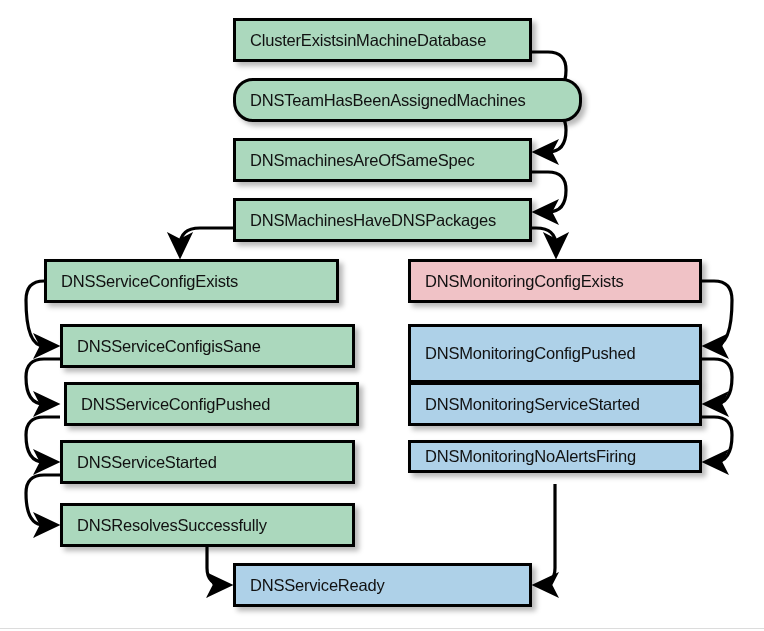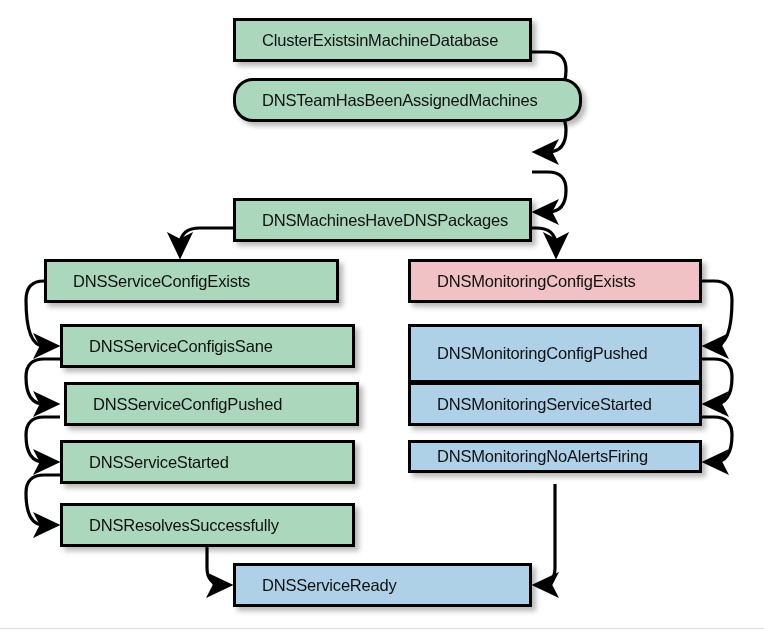--- a/index.html
+++ b/index.html
@@ -23,21 +23,21 @@
     top: 0;
     width: 764px;
     height: 631px;
   }
   .node {
     position: absolute;
     box-sizing: border-box;
     border: 3px solid #000000;
     display: flex;
     align-items: center;
-    padding-left: 26px;
+    padding-left: 14px;
     box-shadow: 4px 4px 5px rgba(0,0,0,0.28);
     z-index: 3;
   }
   .node .node-label {
     font-family: "Liberation Sans", sans-serif;
     font-size: 16.5px;
     line-height: 1;
     color: #111111;
     letter-spacing: -0.2px;
     white-space: nowrap;
@@ -86,20 +86,23 @@
       <path d="M555,484 L555,568 Q555,585 537,585 L536,585"></path>
     </g>
   </svg>
 
   <div class="node" style="left:233px; top:18px; width:299px; height:44px; background:#abd8bd;">
     <span class="node-label">ClusterExistsinMachineDatabase</span>
   </div>
   <div class="node" style="left:233px; top:78px; width:349px; height:44px; background:#abd8bd;border-radius:20px;">
     <span class="node-label">DNSTeamHasBeenAssignedMachines</span>
   </div>
+  <div class="node" style="left:233px; top:138px; width:299px; height:44px; background:#abd8bd;">
+    <span class="node-label">DNSmachinesAreOfSameSpec</span>
+  </div>
   <div class="node" style="left:233px; top:198px; width:299px; height:44px; background:#abd8bd;">
     <span class="node-label">DNSMachinesHaveDNSPackages</span>
   </div>
 
   <div class="node" style="left:44px; top:259px; width:295px; height:44px; background:#abd8bd;">
     <span class="node-label">DNSServiceConfigExists</span>
   </div>
   <div class="node" style="left:60px; top:324px; width:295px; height:44px; background:#abd8bd;">
     <span class="node-label">DNSServiceConfigisSane</span>
   </div>

